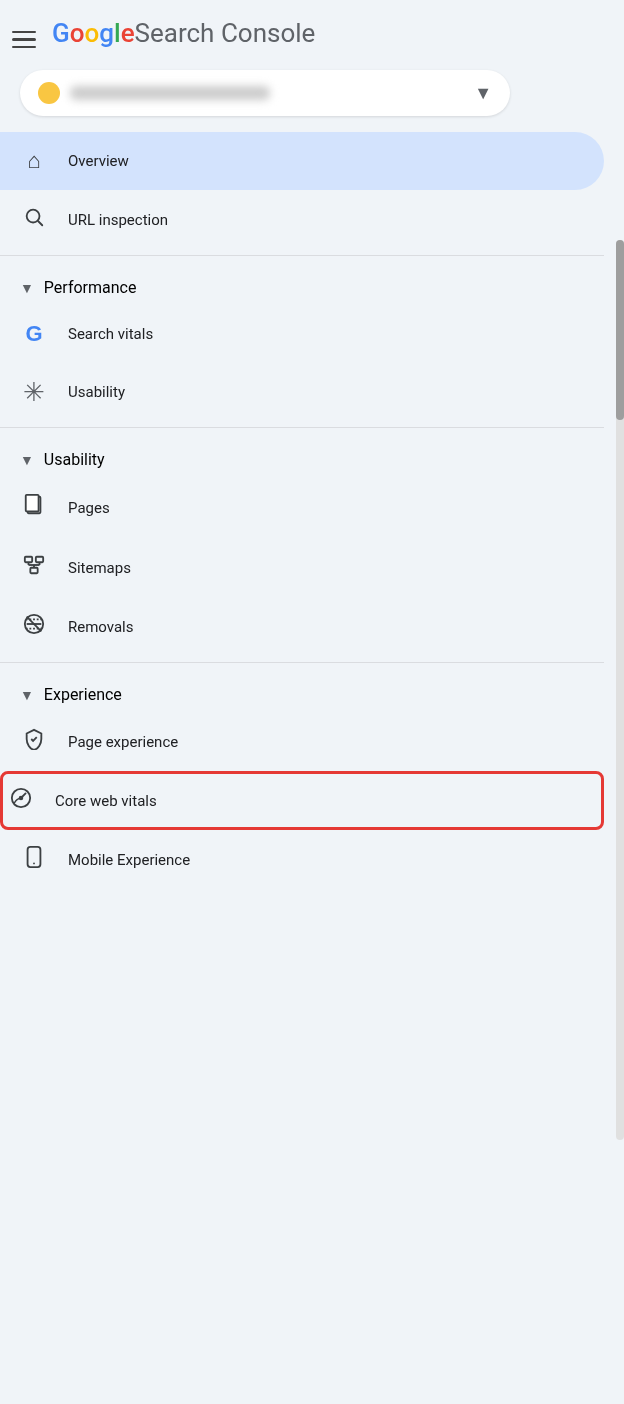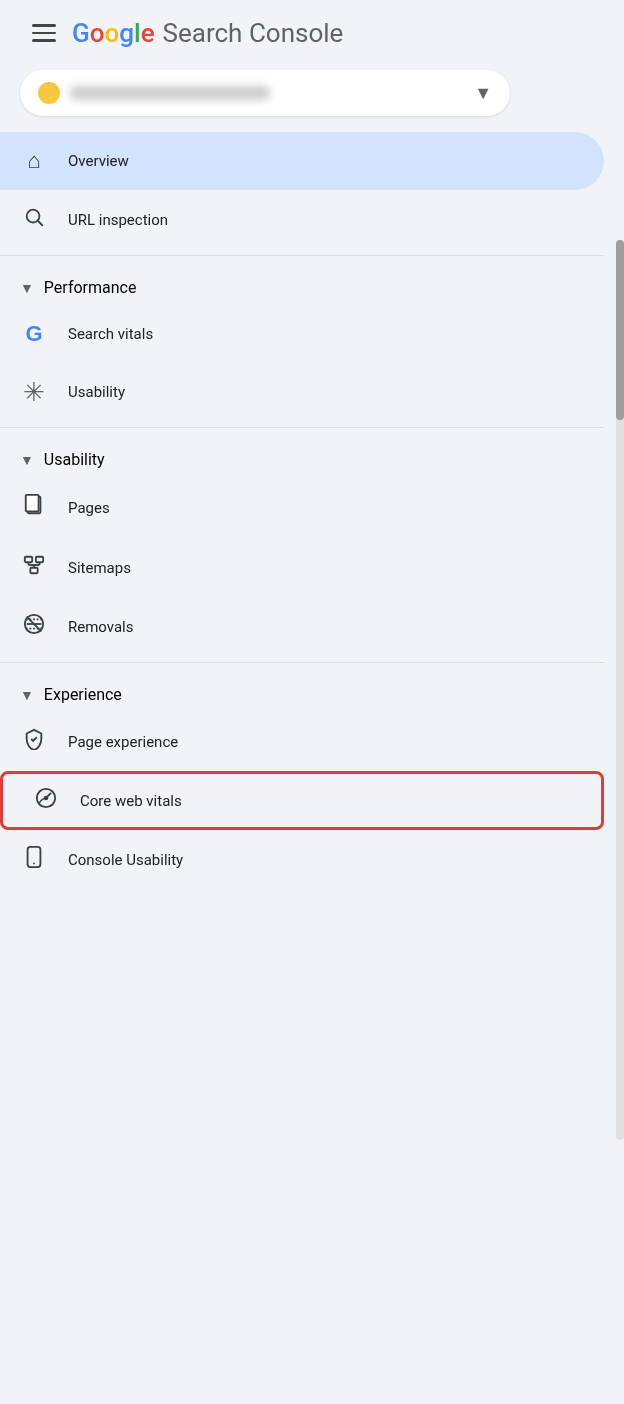--- a/index.html
+++ b/index.html
@@ -8,22 +8,22 @@
       width: 624px;
       min-height: 1404px;
       background-color: #f0f4f8;
       font-family: 'Google Sans', Roboto, Arial, sans-serif;
       overflow-x: hidden;
     }
 
     
     .header {
       display: flex;
-      align-items: center;
-      padding: 18px 20px 14px 32px;
+      align-items: flex-end;
+      padding: 18px 20px 14px 12px;
       background-color: #f0f4f8;
       gap: 16px;
     }
 
     .hamburger-icon {
       display: flex;
       flex-direction: column;
       gap: 5px;
       cursor: pointer;
     }
@@ -49,21 +49,20 @@
     }
     .g-blue { color: #4285F4; }
     .g-red { color: #EA4335; }
     .g-yellow { color: #FBBC05; }
     .g-green { color: #34A853; }
 
     .logo-console {
       font-size: 26px;
       color: #5f6368;
       font-weight: 400;
-      margin-left: 8px;
     }
 
     
     .property-selector {
       margin: 8px 20px 16px 20px;
     }
 
     .property-dropdown {
       display: flex;
       align-items: center;
@@ -186,21 +185,21 @@
 
     .page-wrapper {
       position: relative;
     }
 
     
     .nav-item.highlighted {
       border: 3px solid #e53935;
       border-radius: 8px;
       margin-right: 20px;
-      padding: 13px 29px;
+      padding: 13px 4px;
     }
 
     
     .google-g {
       font-size: 22px;
       font-weight: 700;
       color: #4285F4;
       font-family: Arial, sans-serif;
     }
 
@@ -348,21 +347,21 @@
       <span class="nav-item-label">Core web vitals</span>
     </div>
 
     <div class="nav-item">
       <span class="nav-item-icon">
         <svg width="18" height="22" viewBox="0 0 18 24" fill="none" stroke="#3c4043" stroke-width="2">
           <rect x="2" y="1" width="14" height="22" rx="3"></rect>
           <circle cx="9" cy="19" r="1" fill="#3c4043" stroke="none"></circle>
         </svg>
       </span>
-      <span class="nav-item-label">Console Usability</span>
+      <span class="nav-item-label">Mobile Experience</span>
     </div>
 
   </nav>
 
   <div class="scrollbar-container">
     <div class="scrollbar-thumb"></div>
   </div>
 </div>
 
 </body></html>

